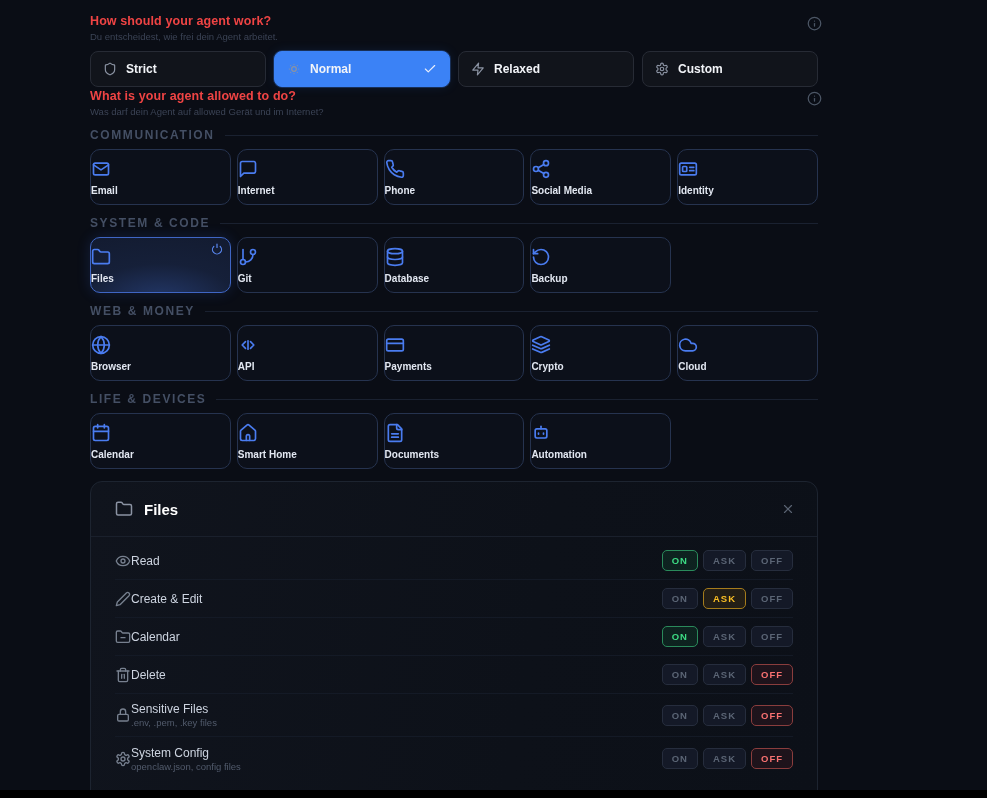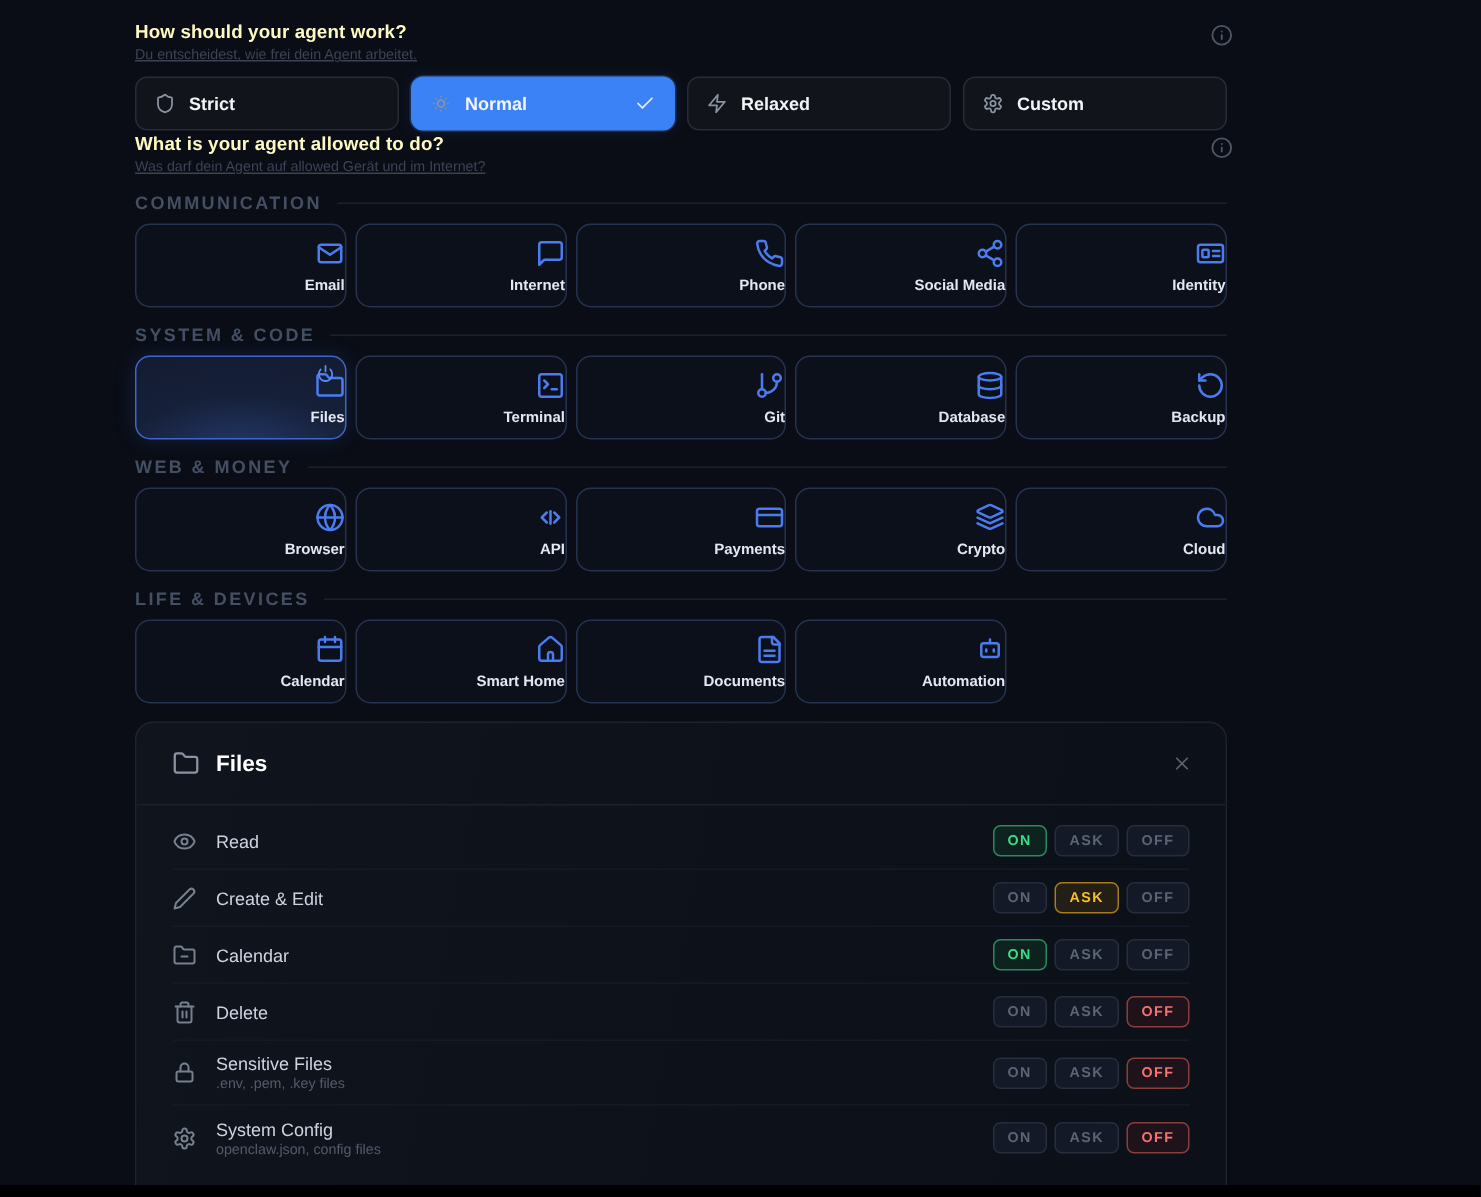--- a/index.html
+++ b/index.html
@@ -8,22 +8,22 @@
     background:#0a0d15;
     font-family:"Liberation Sans", sans-serif;
     color:#e5e9f0;
     position:relative;
     overflow:hidden;
   }
   .content { position:absolute; left:90px; top:0; width:728px; }
 
   
   .qheader { position:relative; }
-  .qheader .qtitle { font-size:12.5px; font-weight:700; color:#fef9c3; letter-spacing:.1px; }
-  .qheader .qsub { font-size:9.5px; color:#3b4355; margin-top:3px;text-decoration:underline; }
+  .qheader .qtitle { font-size:12.5px; font-weight:700; color:#ef4444; letter-spacing:.1px; }
+  .qheader .qsub { font-size:9.5px; color:#3b4355; margin-top:3px; }
   .info-btn {
     position:absolute; right:-4px; top:2px; width:15px; height:15px;
     color:#4c5665; cursor:pointer;
   }
   .info-btn svg { width:15px; height:15px; }
 
   
   .modes { display:flex; gap:8px; margin-top:9px; }
   .mode-btn {
     flex:1; height:36px; display:flex; align-items:center; gap:9px;
@@ -43,21 +43,21 @@
 
   
   .section { margin-top:12px; }
   .sec-head { display:flex; align-items:center; gap:10px; height:12px; margin-bottom:4px; }
   .sec-label { font-size:12px; font-weight:700; letter-spacing:1.6px; color:#444f64; white-space:nowrap; }
   .sec-line { flex:1; height:1px; background:#1a2130; }
 
   .tiles { display:grid; grid-template-columns:repeat(5,1fr); gap:6px; margin-top:8px; }
   .tile {
     position:relative; height:56px; border:1px solid #26334f; border-radius:10px;
-    background:#0c101a; display:flex; flex-direction:column; align-items:flex-end;
+    background:#0c101a; display:flex; flex-direction:column; align-items:flex-start;
     justify-content:center; gap:6px; cursor:pointer;
   }
   .tile .t-icon { width:20px; height:20px; color:#4a7cf0; display:flex; }
   .tile .t-icon svg { width:20px; height:20px; }
   .tile .t-label { font-size:10px; font-weight:700; color:#e2e7f1; }
   .tile.selected {
     border-color:#3f66c4;
     background:radial-gradient(120% 150% at 50% 115%, rgba(74,124,240,.30) 0%, rgba(34,52,96,.22) 45%, rgba(18,26,46,.9) 100%), #121a2e;
     box-shadow:0 0 14px rgba(59,113,245,.18);
   }
@@ -81,21 +81,21 @@
   .panel-head .p-icon svg { width:18px; height:18px; }
   .panel-head .p-title { font-size:15px; font-weight:700; color:#fff; }
   .panel-close {
     position:absolute; right:22px; top:50%; transform:translateY(-50%);
     width:14px; height:14px; color:#5a6372; cursor:pointer; display:flex;
   }
   .panel-close svg { width:14px; height:14px; }
 
   .perm-rows { padding:5px 24px 0 24px; }
   .perm-row {
-    display:flex; align-items:center; gap:13px; height:38px;
+    display:flex; align-items:center; height:38px;
     border-bottom:1px solid #141a26;
   }
   .perm-row:last-child { border-bottom:none; }
   .perm-row.tall { height:43px; }
   .perm-row .r-icon { width:16px; height:16px; color:#77808f; flex:0 0 auto; display:flex; }
   .perm-row .r-icon svg { width:16px; height:16px; }
   .perm-row .r-text { display:flex; flex-direction:column; gap:1px; }
   .perm-row .r-label { font-size:12px; color:#cdd4e0; font-weight:400; }
   .perm-row .r-sub { font-size:9.5px; color:#525b6c; }
   .toggle-group { margin-left:auto; display:flex; gap:5px; }
@@ -258,30 +258,20 @@
             <span class="t-icon">
               <svg viewBox="0 0 24 24" fill="none" stroke="currentColor" stroke-width="2" stroke-linecap="round" stroke-linejoin="round">
                 <path d="M20 20a2 2 0 0 0 2-2V8a2 2 0 0 0-2-2h-7.9a2 2 0 0 1-1.69-.9L9.6 3.9A2 2 0 0 0 7.93 3H4a2 2 0 0 0-2 2v13a2 2 0 0 0 2 2Z"></path>
               </svg>
             </span>
             <span class="t-label">Files</span>
           </div>
           <div class="tile">
             <span class="t-icon">
               <svg viewBox="0 0 24 24" fill="none" stroke="currentColor" stroke-width="2" stroke-linecap="round" stroke-linejoin="round">
-                <rect x="3" y="3" width="18" height="18" rx="2"></rect>
-                <path d="m7 8 3 3-3 3"></path>
-                <path d="M13 15h4"></path>
-              </svg>
-            </span>
-            <span class="t-label">Terminal</span>
-          </div>
-          <div class="tile">
-            <span class="t-icon">
-              <svg viewBox="0 0 24 24" fill="none" stroke="currentColor" stroke-width="2" stroke-linecap="round" stroke-linejoin="round">
                 <circle cx="18" cy="6" r="3"></circle>
                 <circle cx="6" cy="18" r="3"></circle>
                 <path d="M18 9a9 9 0 0 1-9 9"></path>
                 <path d="M6 3v12"></path>
               </svg>
             </span>
             <span class="t-label">Git</span>
           </div>
           <div class="tile">
             <span class="t-icon">

